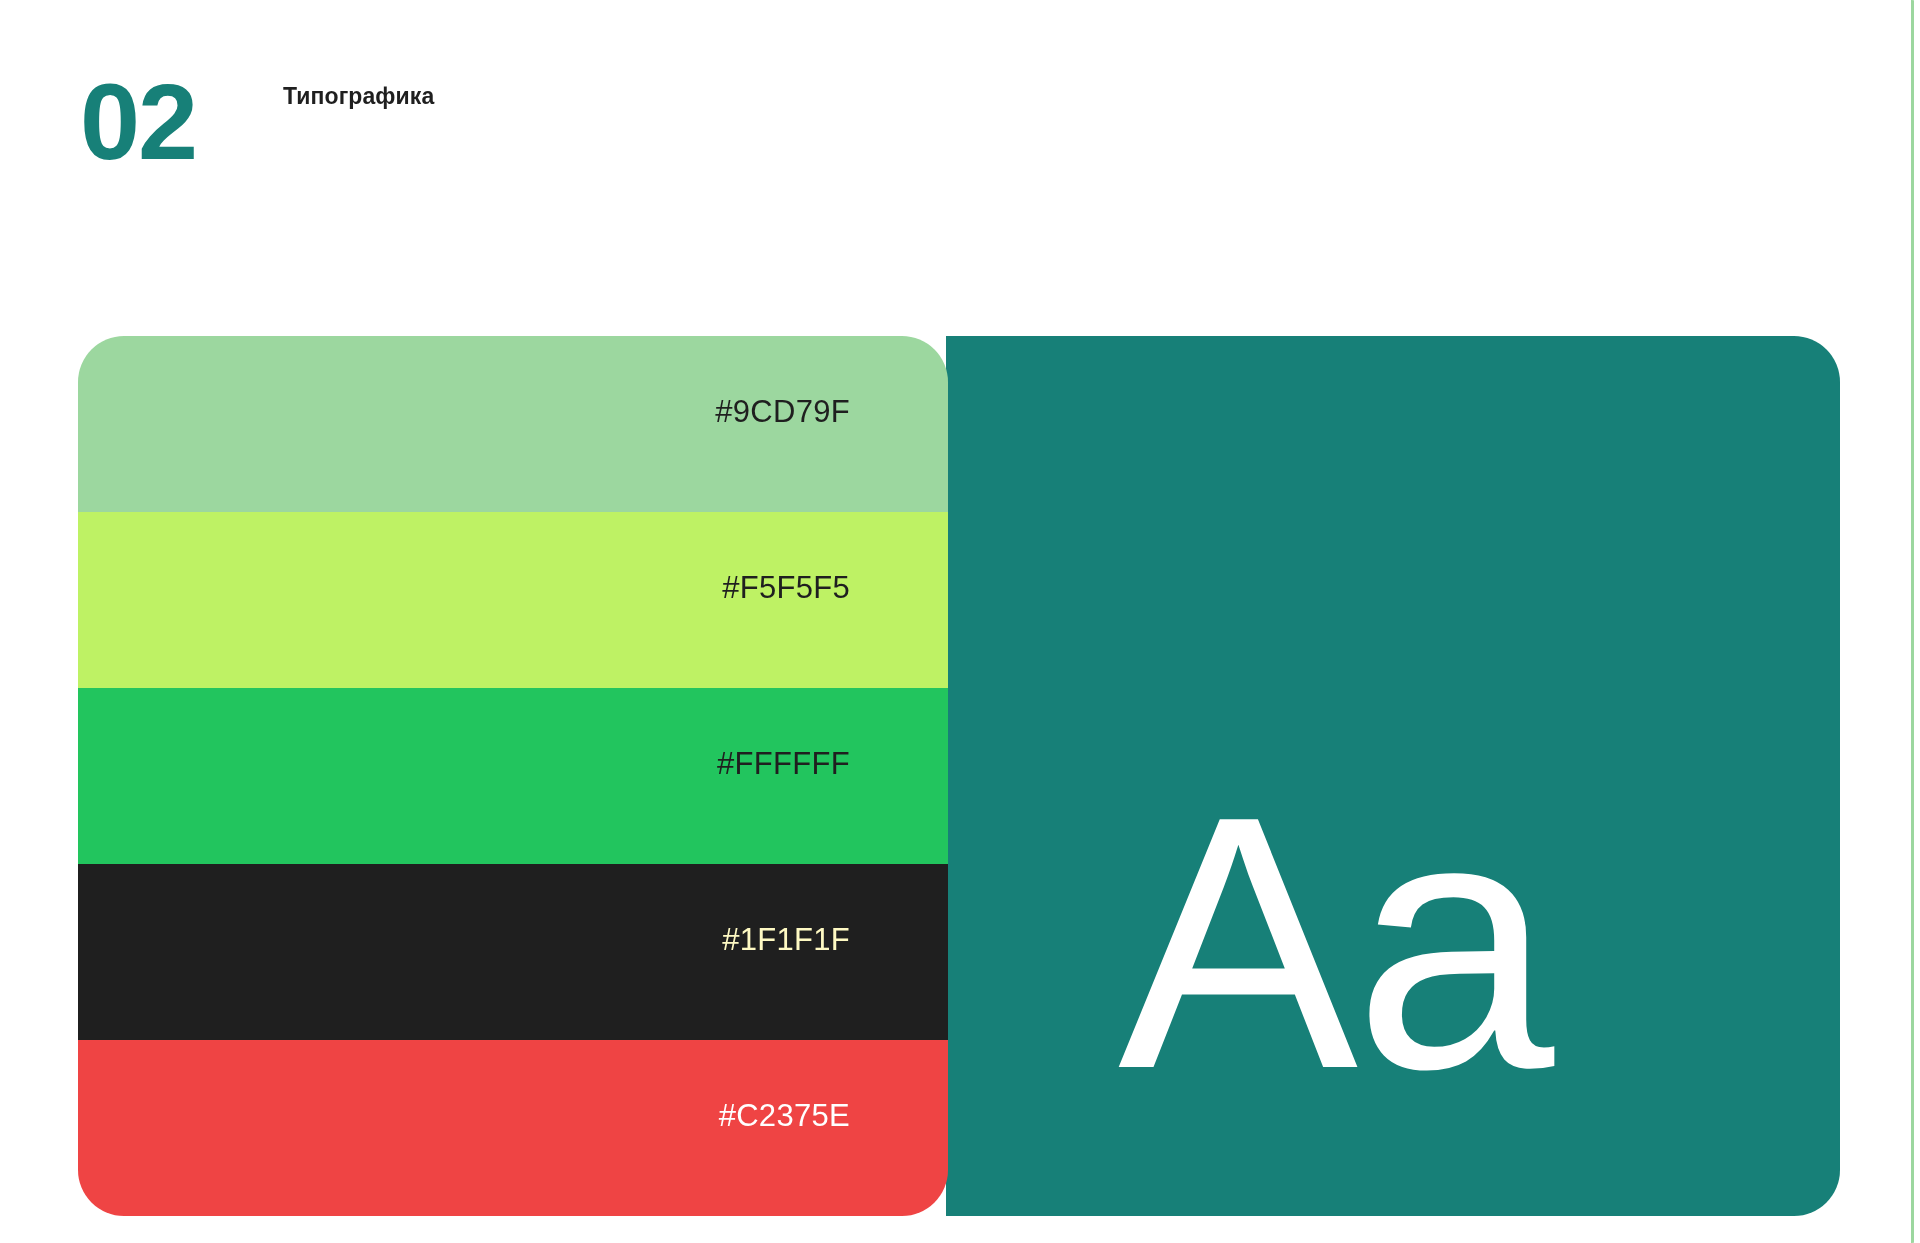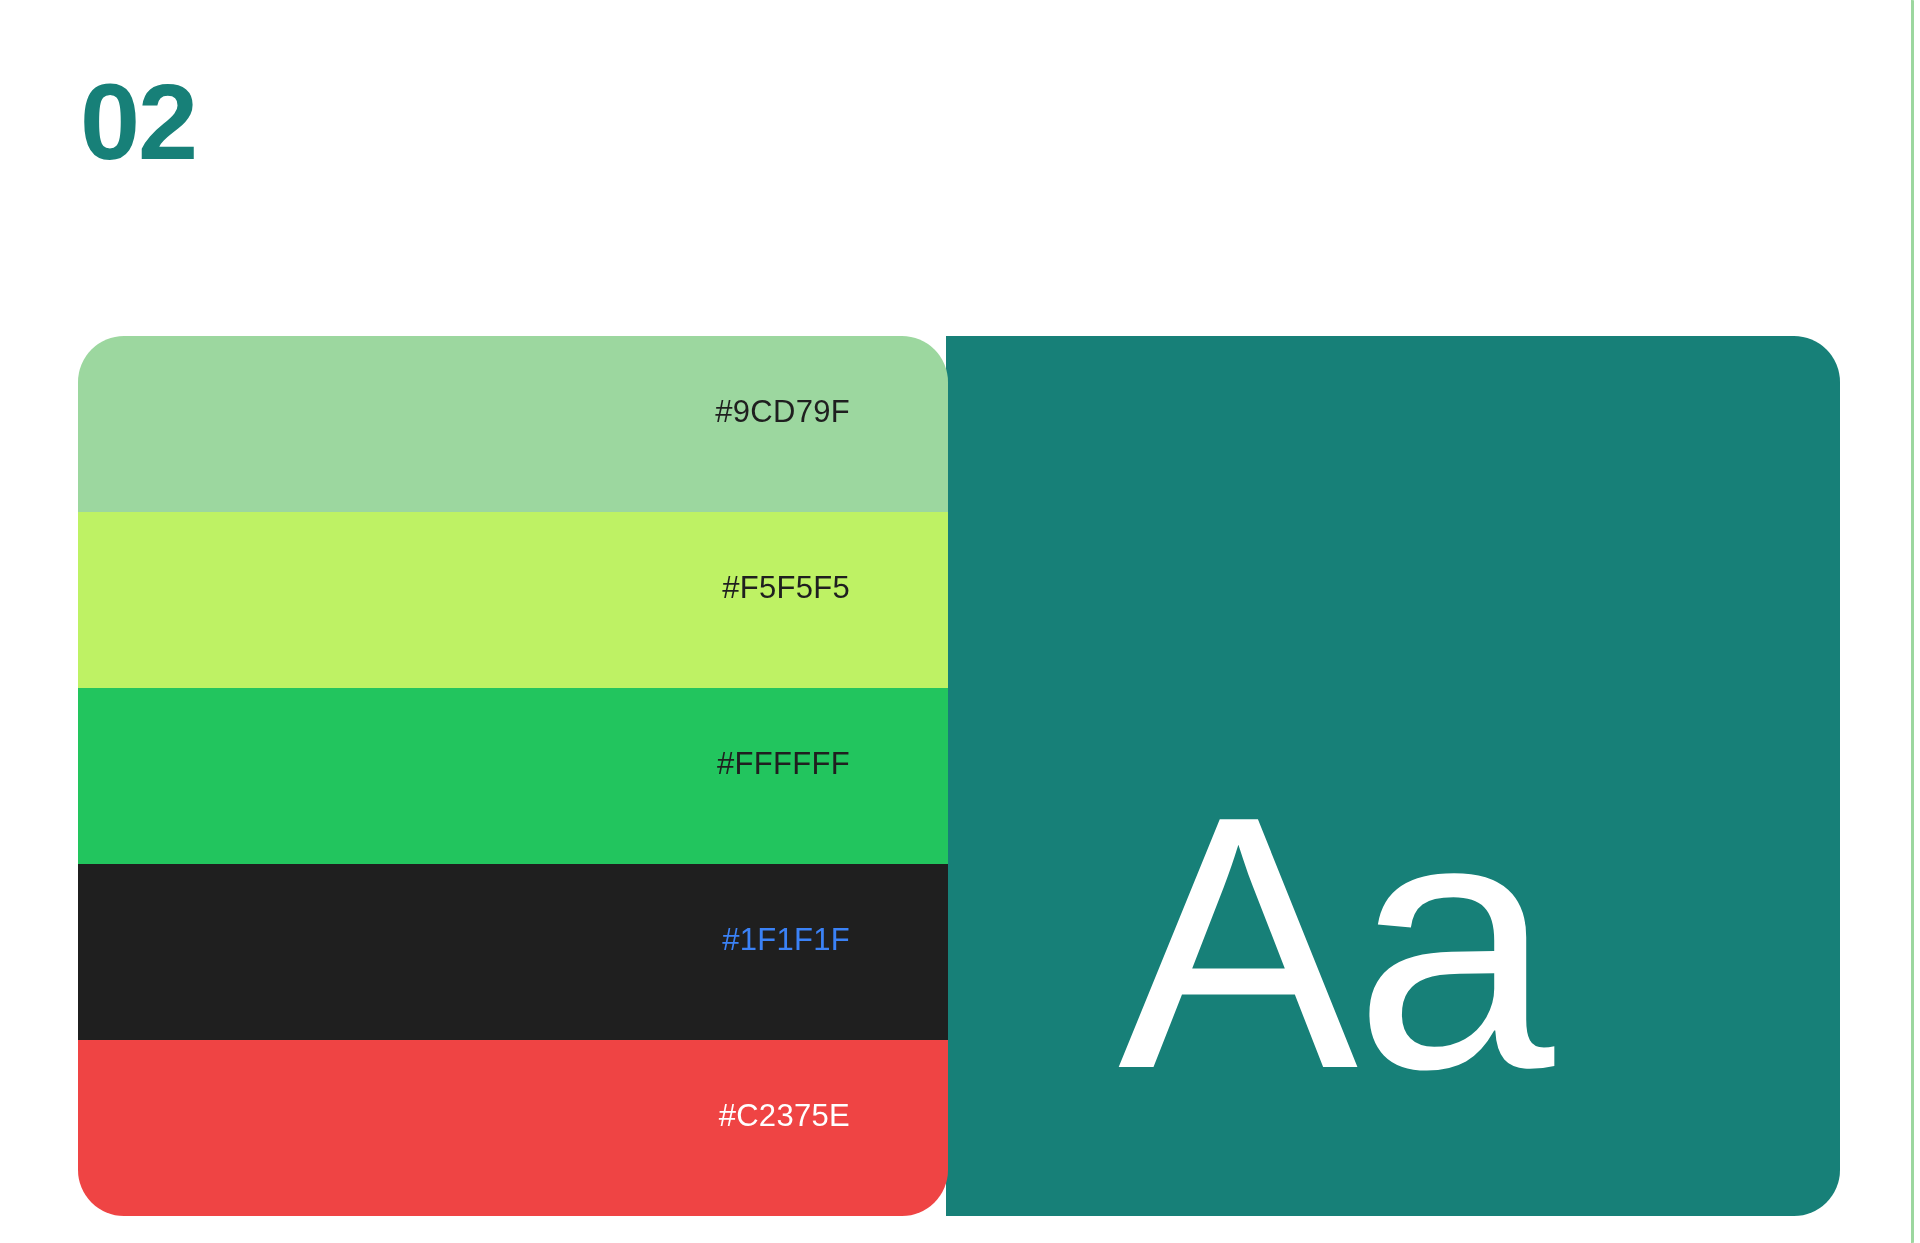--- a/index.html
+++ b/index.html
@@ -159,20 +159,21 @@
 </head>
 <body>
 
 <div class="slide">
 
   <div class="edge-rule" style="background: rgb(156, 215, 159);"></div>
 
   <div class="header">
     <div class="section-number" style="color: rgb(23, 128, 120);">02</div>
     <div class="header-text">
+      <h1 class="header-title">Типографика</h1>
     </div>
   </div>
 
   <div class="card">
 
     <div class="card-right" style="background: rgb(23, 128, 120);"></div>
 
     <div class="card-left">
 
       <div class="swatch sw-0" style="background: rgb(156, 215, 159);">
@@ -181,21 +182,21 @@
 
       <div class="swatch sw-1" style="background: #bef264;">
         <span class="swatch-label" style="color: rgb(31, 31, 31);">#F5F5F5</span>
       </div>
 
       <div class="swatch sw-2" style="background: #22c55e;">
         <span class="swatch-label" style="color: rgb(31, 31, 31);">#FFFFFF</span>
       </div>
 
       <div class="swatch sw-3" style="background: rgb(31, 31, 31);">
-        <span class="swatch-label" style="color: #3b82f6;">#1F1F1F</span>
+        <span class="swatch-label" style="color: #fef9c3;">#1F1F1F</span>
       </div>
 
       <div class="swatch sw-4" style="background: #ef4444;">
         <span class="swatch-label" style="color: rgb(255, 255, 255);">#C2375E</span>
       </div>
 
     </div>
 
     <div class="aa-glyph">Aa</div>
 

